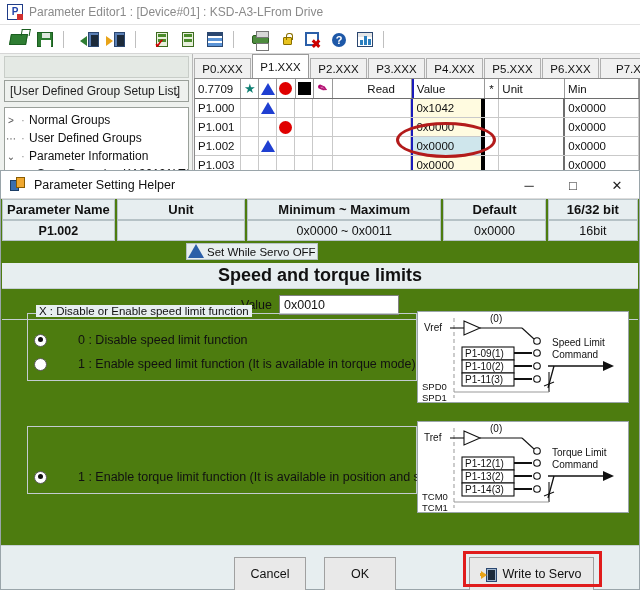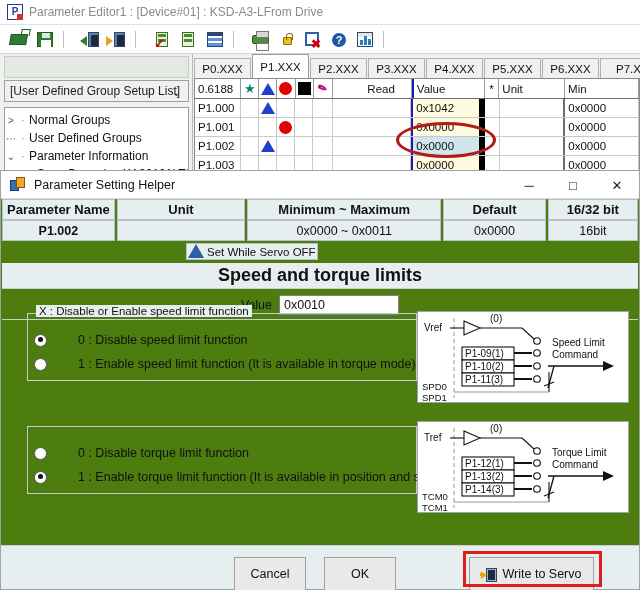--- a/index.html
+++ b/index.html
@@ -205,21 +205,21 @@
     display:flex;align-items:center;padding-left:3px;overflow:hidden;white-space:nowrap;
   }
   .gcell.hdrc{border-right:1px solid #9a9a9a;font-weight:normal;}
   .c-id{width:56px;}
   .c-s1{width:22px;justify-content:center;padding-left:0;}
   .c-s2{width:22px;justify-content:center;padding-left:0;}
   .c-s3{width:22px;justify-content:center;padding-left:0;}
   .c-s4{width:22px;justify-content:center;padding-left:0;}
   .c-s5{width:24px;justify-content:center;padding-left:0;}
   .c-read{width:92px;justify-content:flex-end;padding-right:16px;}
-  .c-val{width:88px;border-left:2px solid #1b1bbb;border-right:6px solid #000000;}
+  .c-val{width:88px;border-left:2px solid #1b1bbb;border-right:4px solid #000000;}
   .c-ast{width:18px;justify-content:center;padding-left:0;}
   .c-unit{width:80px;border-right:2px solid #6e6e6e;}
   .c-min{width:90px;}
   .val-yellow{background:#fffbe0;}
   .val-sel{background:#cfe6ec;}
   .star{color:#0f7f73;font-size:13px;line-height:1;}
   .tri{width:0;height:0;border-left:7px solid transparent;border-right:7px solid transparent;border-bottom:12px solid #1f3fd1;}
   .circ{width:13px;height:13px;border-radius:50%;background:#e00000;}
   .blk{width:13px;height:13px;background:#000000;}
   .pen{color:#b0006a;font-size:11px;font-weight:bold;transform:rotate(-20deg);}
@@ -477,21 +477,21 @@
     <div class="tab">P2.XXX</div>
     <div class="tab">P3.XXX</div>
     <div class="tab">P4.XXX</div>
     <div class="tab">P5.XXX</div>
     <div class="tab">P6.XXX</div>
     <div class="tab">P7.X</div>
   </div>
 
   <div class="grid">
     <div class="grow hdr">
-      <div class="gcell hdrc c-id">0.6188</div>
+      <div class="gcell hdrc c-id">0.7709</div>
       <div class="gcell hdrc c-s1">
           <span class="star">★</span>
         </div>
       <div class="gcell hdrc c-s2">
           <span class="tri"></span>
         </div>
       <div class="gcell hdrc c-s3">
           <span class="circ"></span>
         </div>
       <div class="gcell hdrc c-s4">
@@ -622,24 +622,20 @@
         <span class="rad on"></span>
         <span>0 : Disable speed limit function</span>
       </div>
       <div class="radio-row r2">
         <span class="rad"></span>
         <span>1 : Enable speed limit function (It is available in torque mode)</span>
       </div>
     </div>
 
     <div class="optgroup g2">
-      <div class="radio-row r1">
-        <span class="rad"></span>
-        <span>0 : Disable torque limit function</span>
-      </div>
       <div class="radio-row r2">
         <span class="rad on"></span>
         <span>1 : Enable torque limit function (It is available in position and speed mode)</span>
       </div>
     </div>
 
     <div class="diag d1">
       <svg width="212" height="92" viewBox="0 0 212 92" xmlns="http://www.w3.org/2000/svg">
         <line x1="36" y1="6" x2="36" y2="86" stroke="#aaaaaa" stroke-width="1.2" stroke-dasharray="4,3"></line>
         <text x="6" y="19" font-family="Liberation Sans, sans-serif" font-size="10" fill="#111">Vref</text>

